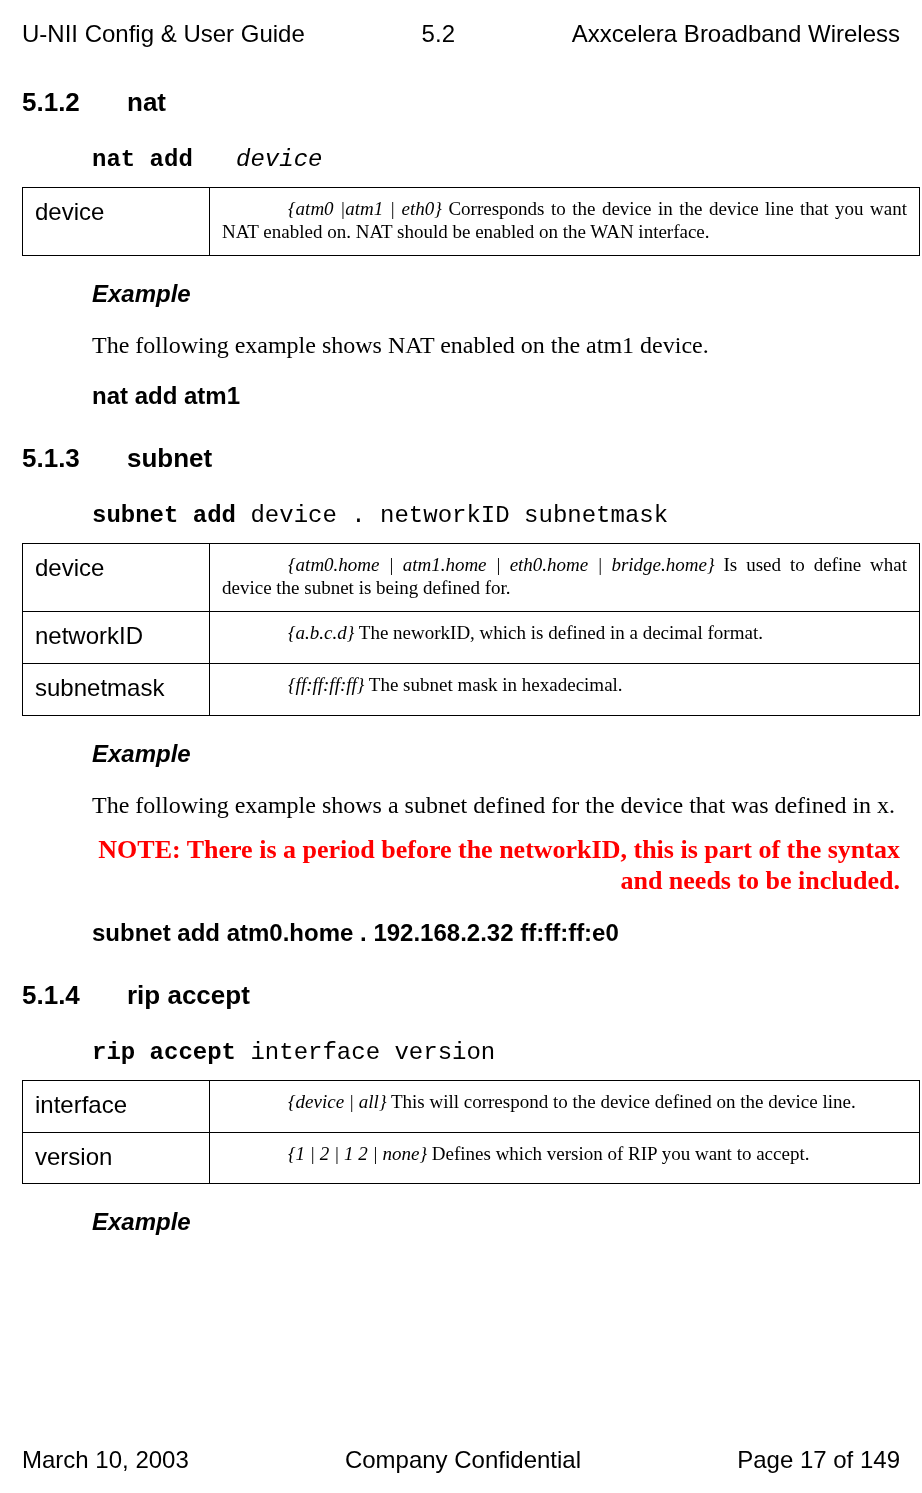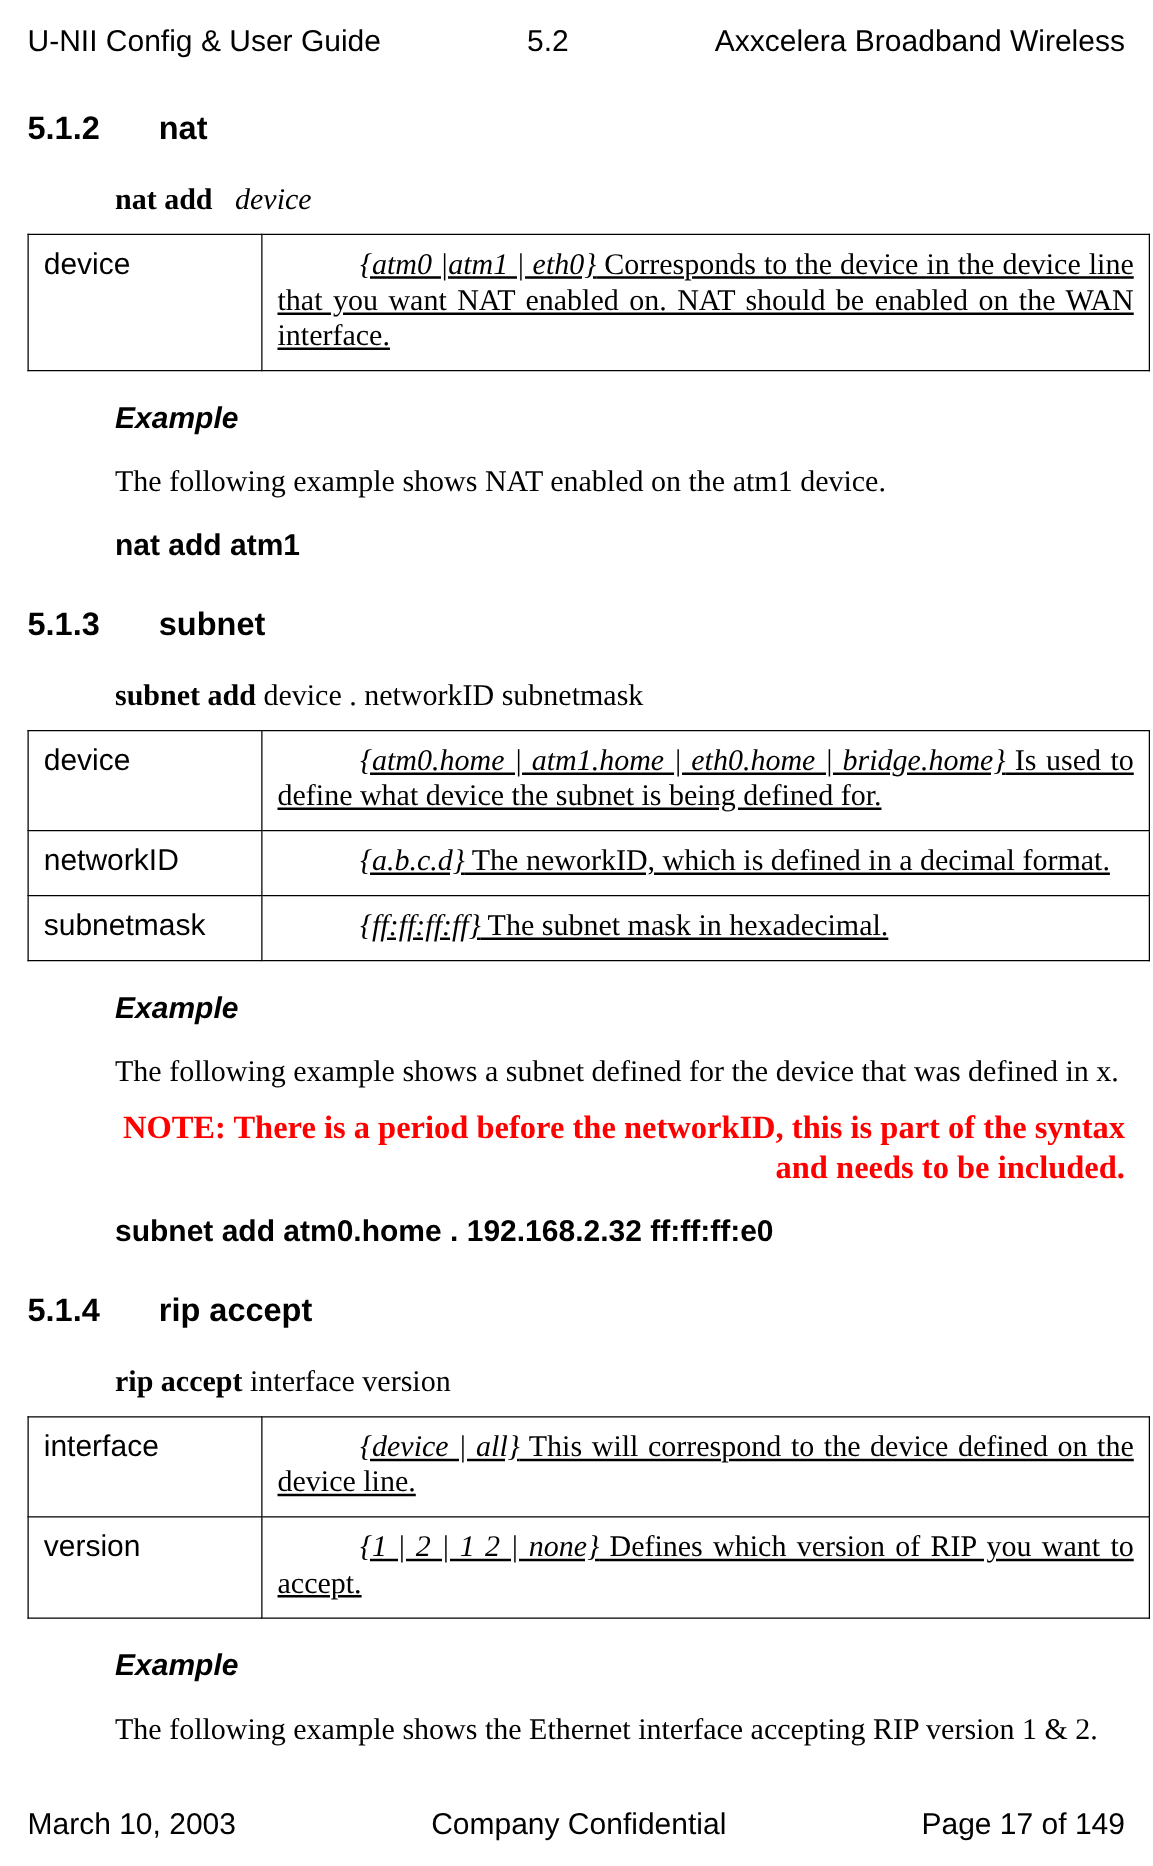--- a/index.html
+++ b/index.html
@@ -37,43 +37,43 @@
   .h2s {
     font-family: Arial, Helvetica, sans-serif;
     font-weight: bold;
     font-size: 26px;
     margin: 0 0 28px 0;
   }
   .h2s .num { display:inline-block; width: 105px; }
   .code-line {
     margin-left: 70px;
     margin-bottom: 12px;
+    font-family: Liberation Mono, monospace;
   }
   .code-line .b { font-weight: bold; }
   .code-line .i { font-style: italic; }
   .tbl {
     border-collapse: collapse;
     width: 898px;
     margin: 0 0 24px 0;
   }
   .tbl td {
     border: 1px solid #000;
     padding: 10px 12px 12px 12px;
     vertical-align: top;
   }
   .tbl td.term {
     font-family: Arial, Helvetica, sans-serif;
     font-size: 24px;
     width: 162px;
   }
   .tbl td.def {
     font-family: "Times New Roman", Times, serif;
-    font-size: 24px;
+    font-size: 19px;
     text-align: justify;
-    text-decoration: underline;
   }
   .def .lead { display:inline-block; width: 66px; }
   .def em { font-style: italic; }
   .example-head {
     font-family: Arial, Helvetica, sans-serif;
     font-weight: bold;
     font-size: 24px;
     margin-left: 70px;
     margin-bottom: 22px;
     font-style: italic;
@@ -181,21 +181,20 @@
       <td class="def"><span class="lead"></span><em>{device | all}</em><span> This will correspond to the device defined on the device line.</span></td>
     </tr>
     <tr>
       <td class="term">version</td>
       <td class="def"><span class="lead"></span><em>{1 | 2 | 1 2 | none}</em><span> Defines which version of RIP you want to accept.</span></td>
     </tr>
   </tbody>
     </table>
 
   <div class="example-head">Example</div>
-  <div class="para" style="margin-bottom:0;">The following example shows the Ethernet interface accepting RIP version 1 &amp; 2.</div>
 
   <div class="footer">
     <span>March 10, 2003</span>
     <span>Company Confidential</span>
     <span>Page 17 of 149</span>
   </div>
 
 </div>
 
 </body></html>

